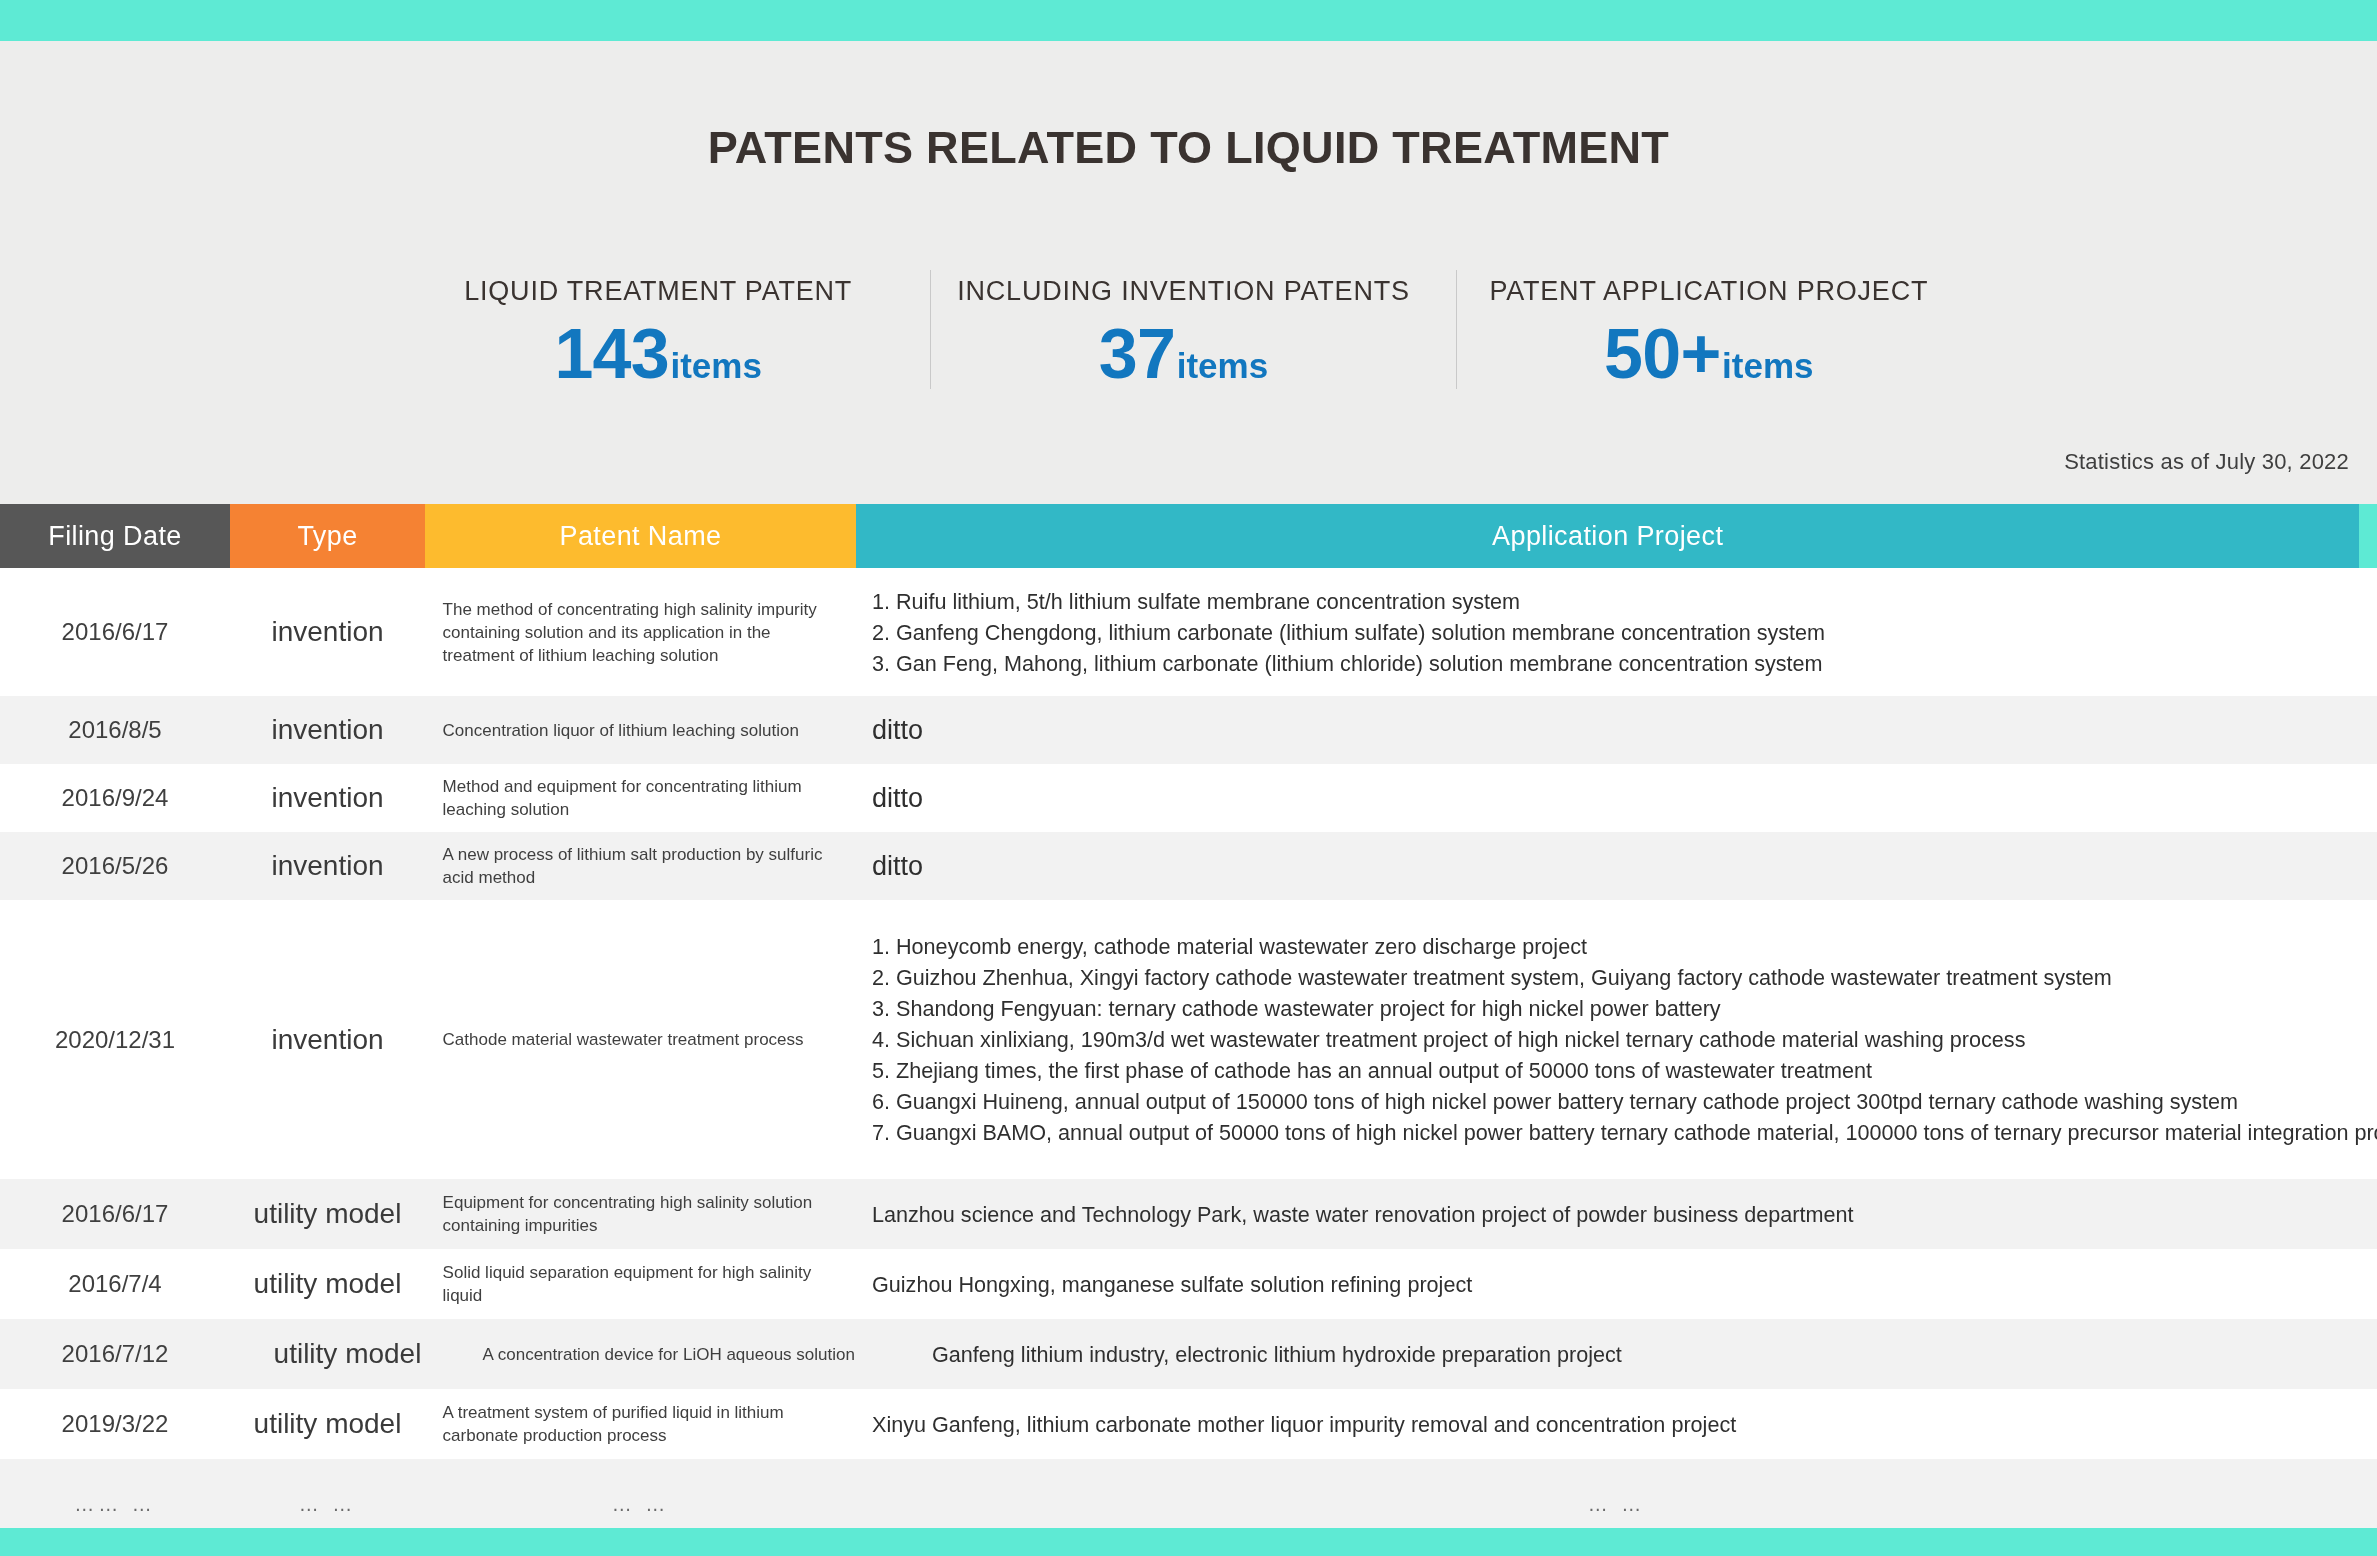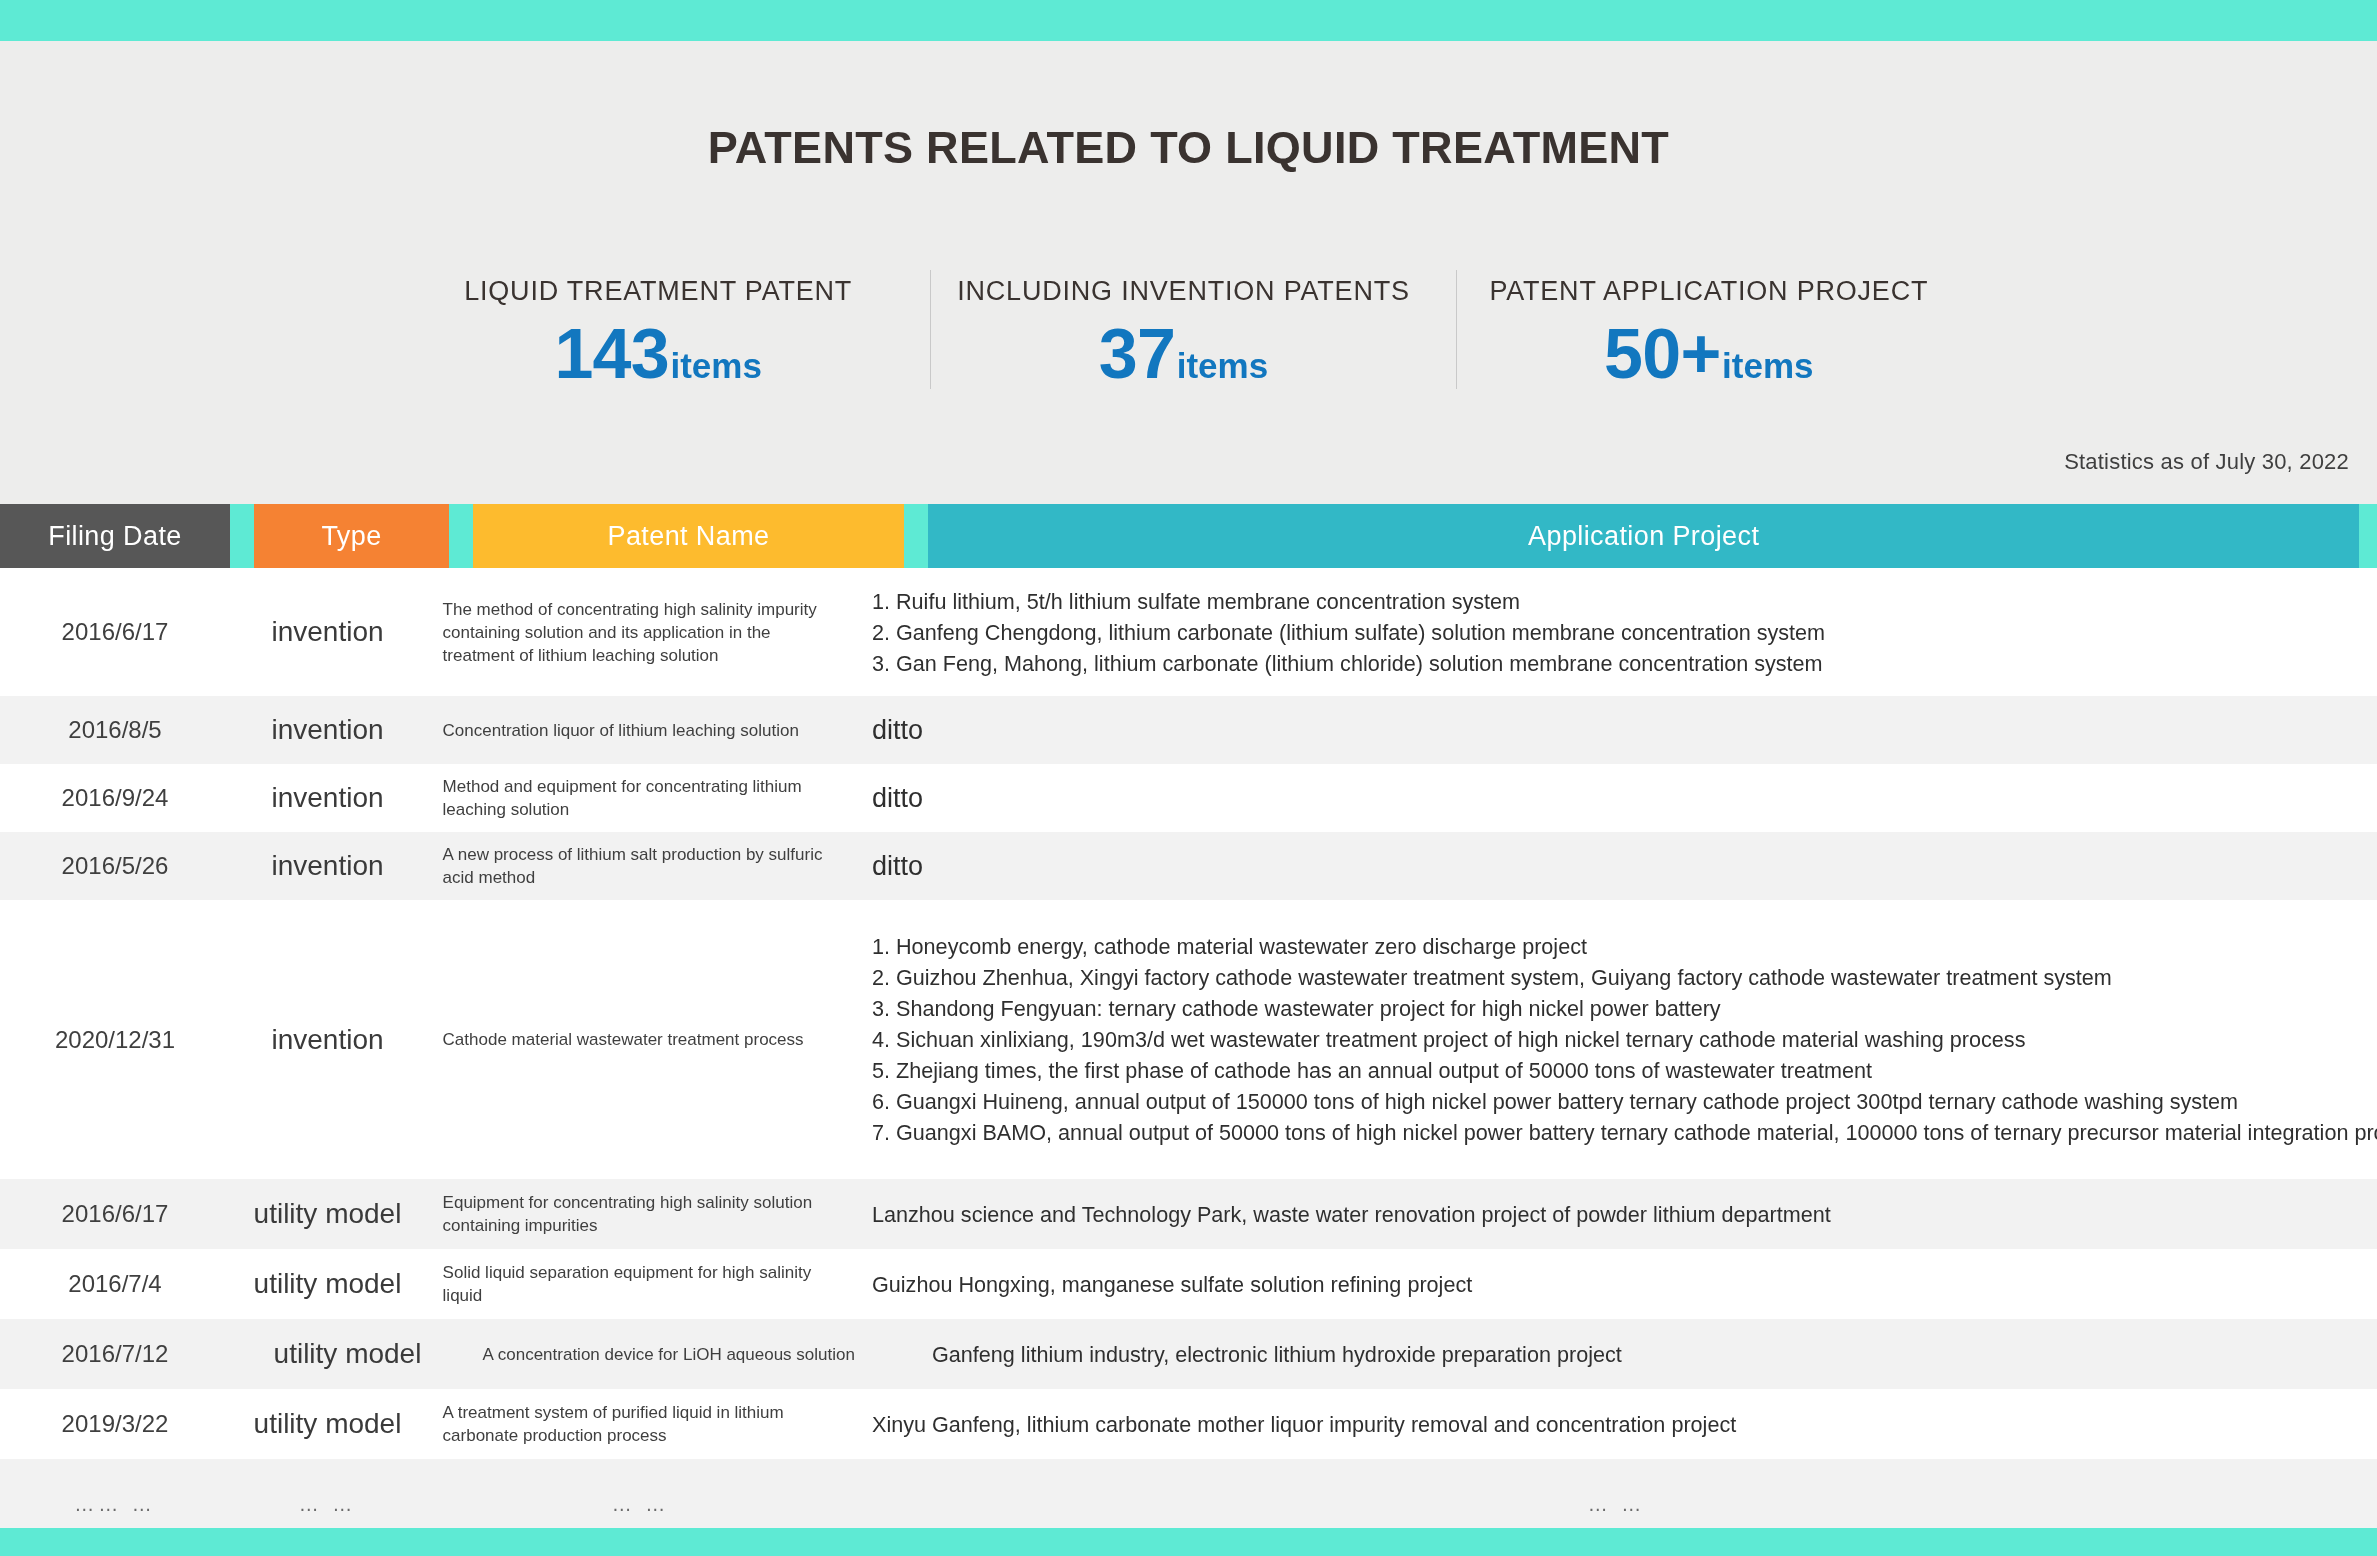--- a/index.html
+++ b/index.html
@@ -64,21 +64,21 @@
     position:absolute;left:0;top:504px;width:2377px;
   }
   .row{display:flex;flex-direction:row;width:2377px;box-sizing:border-box;}
 
   .c1{width:230px;flex:0 0 230px;box-sizing:border-box;}
   .c2{width:195px;flex:0 0 195px;box-sizing:border-box;}
   .c3{width:431px;flex:0 0 431px;box-sizing:border-box;}
   .c4{flex:1 1 auto;box-sizing:border-box;}
 
   
-  .hrow{height:64px;gap:24px;}
+  .hrow{height:64px;}
   .hrow .cell{
     display:flex;align-items:center;justify-content:center;
     height:64px;color:#ffffff;font-size:27px;letter-spacing:0.4px;
   }
   .hrow .c1{background:#575757;}
   .hrow .c2{background:#f58233;}
   .hrow .c3{background:#fdbb2e;}
   .hrow .c4{background:#32b8c6;margin-right:17.6px;}
 
   
@@ -205,21 +205,21 @@
               <span class="pline">7. Guangxi BAMO, annual output of 50000 tons of high nickel power battery ternary cathode material, 100000 tons of ternary precursor material integration project washing system project</span>
             </div>
           </div>
         </div>
         <div class="row drow alt" style="height: 70px;">
           <div class="cell c1">2016/6/17</div>
           <div class="cell c2">utility model</div>
           <div class="cell c3">Equipment for concentrating high salinity solution containing impurities</div>
           <div class="cell c4">
             <div class="proj-list">
-              <span class="pline">Lanzhou science and Technology Park, waste water renovation project of powder lithium department</span>
+              <span class="pline">Lanzhou science and Technology Park, waste water renovation project of powder business department</span>
             </div>
           </div>
         </div>
         <div class="row drow" style="height: 70px;">
           <div class="cell c1">2016/7/4</div>
           <div class="cell c2">utility model</div>
           <div class="cell c3">Solid liquid separation equipment for high salinity liquid</div>
           <div class="cell c4">
             <div class="proj-list">
               <span class="pline">Guizhou Hongxing, manganese sulfate solution refining project</span>

